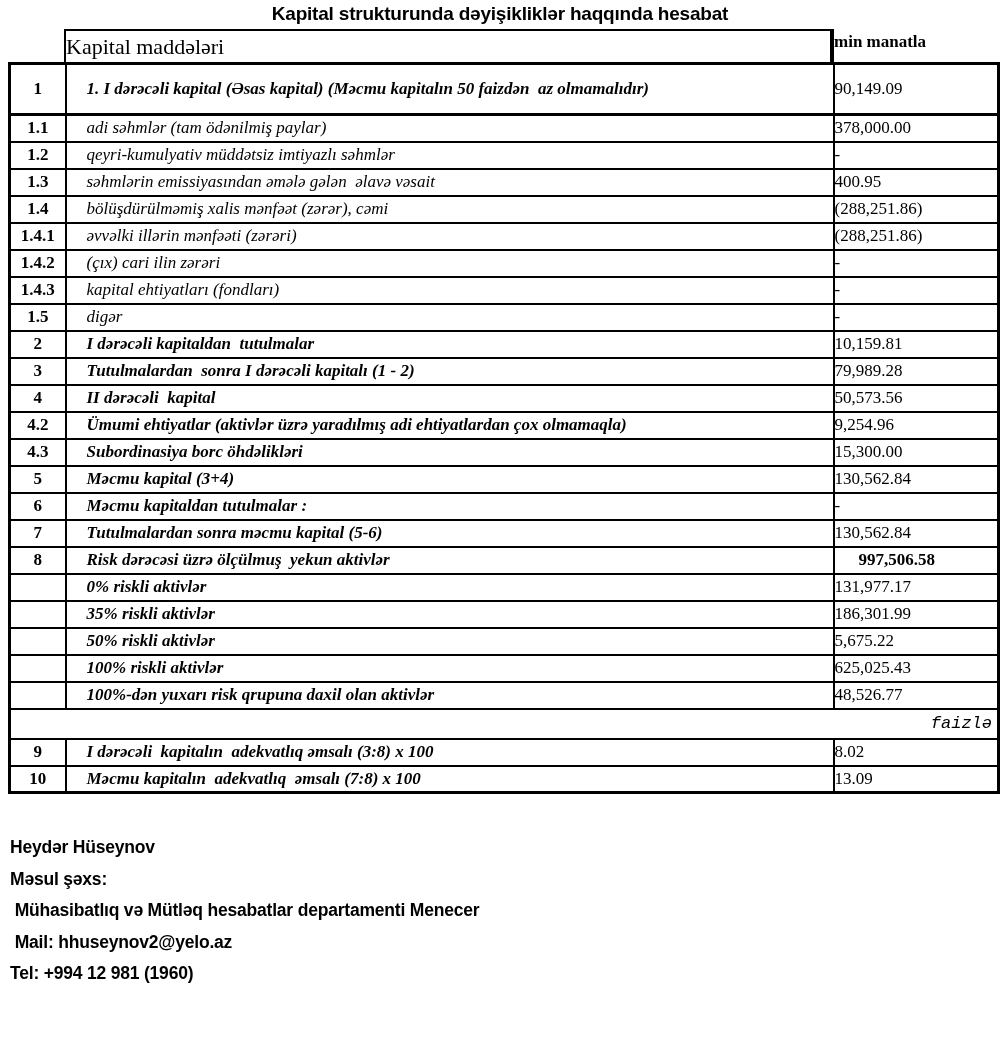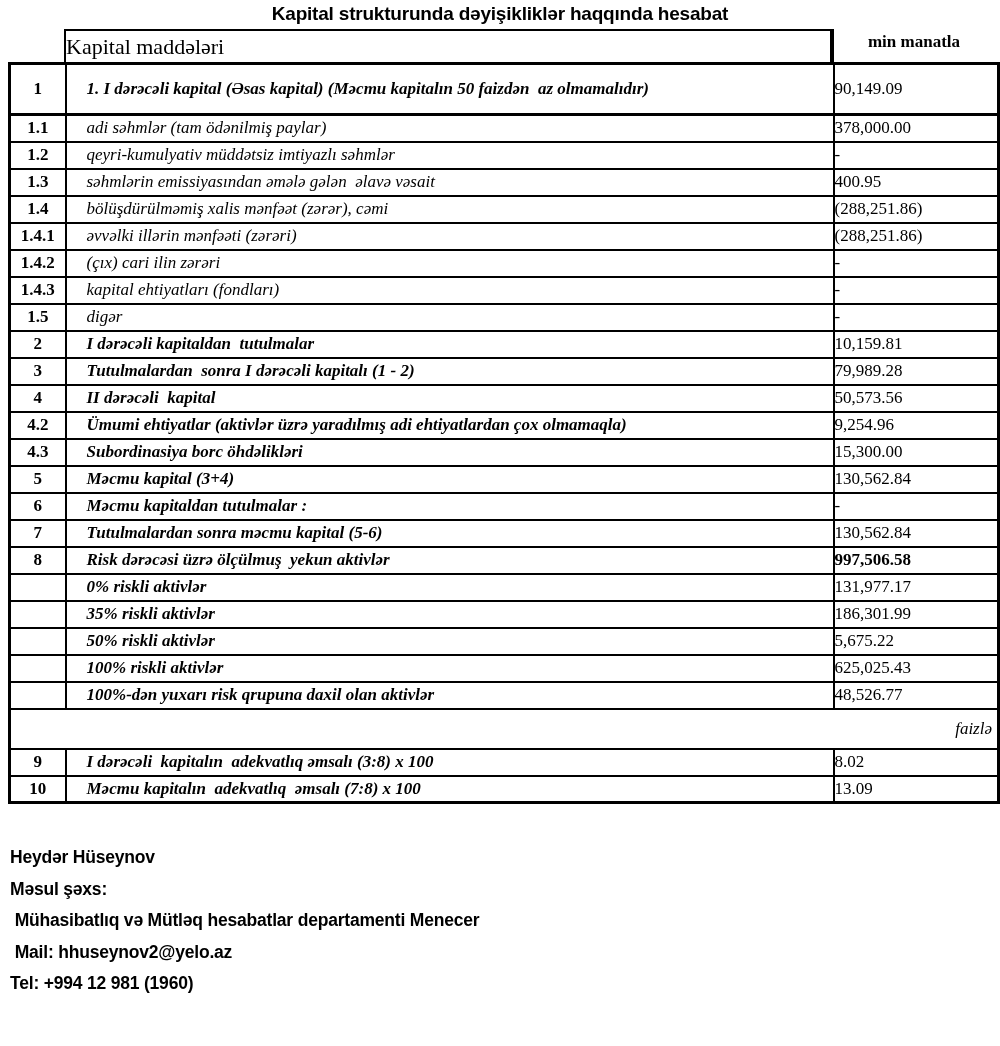--- a/index.html
+++ b/index.html
@@ -30,21 +30,21 @@
     width:768px;
     border:2px solid #000;
     border-bottom:none;
     text-align:left;
     font-size:22px;
     padding:3px 0 2px 0;
   }
   .hdr-unit {
     width:165px;
     border-left:2px solid #000;
-    text-align:center;
+    text-align:left;
     font-weight:bold;
     font-size:17px;
     padding:3px 3px 2px 0;
   }
   
   table.cap {
     border-collapse:collapse;
     margin-left:8px;
     width:989px;
     table-layout:fixed;
@@ -58,23 +58,24 @@
     overflow:hidden;
   }
   td.num   { text-align:center; font-weight:bold; }
   td.label { padding-left:20px; white-space:pre-wrap;font-style:italic; }
   td.value { text-align:left; padding-right:5px; white-space:pre; }
   tr.tall td { height:51px; border-top-width:3px; border-bottom-width:3px; }
   tr.unit td {
     font-style:italic;
     text-align:right;
     padding-right:5px;
-    height:40px;
-  }
-  .b { font-weight:bold; }
+    height:30px;
+    font-family:Liberation Mono, monospace;
+  }
+  .b { font-weight:bold;padding-left:24px; }
   
   .footer {
     margin:38px 0 0 10px;
     font-family:"Liberation Sans", sans-serif;
     font-weight:bold;
     font-size:17.5px;
     letter-spacing:-0.2px;
   }
   .footer div { line-height:31.5px; white-space:pre; }
 </style>

